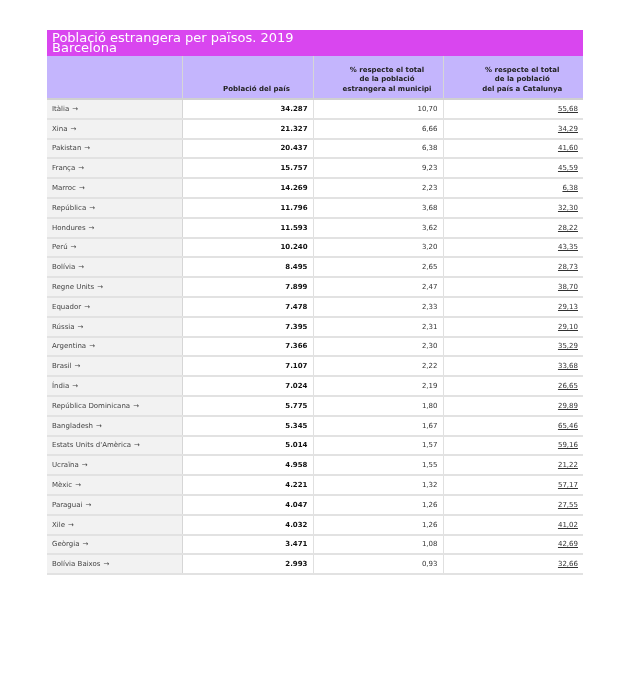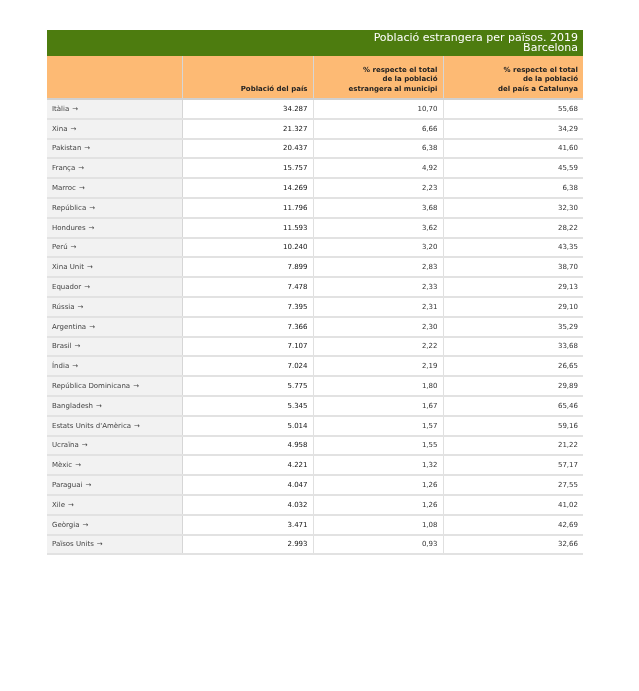--- a/index.html
+++ b/index.html
@@ -11,75 +11,73 @@
       overflow: hidden;
       font-family: "DejaVu Sans", "Liberation Sans", sans-serif;
     }
     .wrap {
       position: absolute;
       left: 47px;
       top: 30px;
       width: 536px;
     }
     .title-bar {
-      background: #4d7c0f;
+      background: #d946ef;
       color: #ffffff;
-      font-size: 11px;
+      font-size: 13px;
       line-height: 10px;
       padding: 3px 5px 3px 5px;
       height: 20px;
       box-sizing: content-box;
-      text-align: right;
     }
     .title-bar div { white-space: nowrap; }
     table {
       border-collapse: collapse;
       width: 536px;
       table-layout: fixed;
     }
     col.c0 { width: 135px; }
     col.c1 { width: 131px; }
     col.c2 { width: 130px; }
     col.c3 { width: 140px; }
     th {
-      background: #fdba74;
+      background: #c4b5fd;
       font-weight: bold;
       font-size: 7px;
       line-height: 9.5px;
       color: #222;
-      text-align: right;
       vertical-align: bottom;
       padding: 0 5px 4px 23px;
       height: 38px;
       border-right: 1px solid #d6d6d6;
       border-bottom: 2px solid #d0d0d0;
     }
     th.first { border-right: 1px solid #d6d6d6; }
     th:last-child { border-right: none; }
     th .hline { display: block; white-space: nowrap; }
     td {
       font-size: 7px;
       color: #333;
       height: 17.8px;
       padding: 0 5px;
       border-bottom: 2px solid #e2e2e2;
       border-right: 1px solid #e0e0e0;
       white-space: nowrap;
       text-align: right;
       vertical-align: middle;
     }
-    td:last-child { border-right: none; }
+    td:last-child { border-right: none; text-decoration: underline; }
     td.country {
       background: #f2f2f2;
       text-align: left;
       color: #444;
       border-right: 1px solid #d6d6d6;
     }
     td.pop {
-      font-weight: normal;
+      font-weight: bold;
       color: #111;
     }
     .arrow { margin-left: 3px; }
     .country-link { cursor: pointer; }
   </style>
 </head>
 <body>
 
 <div class="wrap">
   <div class="title-bar">
@@ -126,21 +124,21 @@
         </tr>
         <tr>
           <td class="country"><span class="country-link">Pakistan</span><span class="arrow">→</span></td>
           <td class="pop">20.437</td>
           <td>6,38</td>
           <td>41,60</td>
         </tr>
         <tr>
           <td class="country"><span class="country-link">França</span><span class="arrow">→</span></td>
           <td class="pop">15.757</td>
-          <td>4,92</td>
+          <td>9,23</td>
           <td>45,59</td>
         </tr>
         <tr>
           <td class="country"><span class="country-link">Marroc</span><span class="arrow">→</span></td>
           <td class="pop">14.269</td>
           <td>2,23</td>
           <td>6,38</td>
         </tr>
         <tr>
           <td class="country"><span class="country-link">República</span><span class="arrow">→</span></td>
@@ -154,23 +152,29 @@
           <td>3,62</td>
           <td>28,22</td>
         </tr>
         <tr>
           <td class="country"><span class="country-link">Perú</span><span class="arrow">→</span></td>
           <td class="pop">10.240</td>
           <td>3,20</td>
           <td>43,35</td>
         </tr>
         <tr>
-          <td class="country"><span class="country-link">Xina Unit</span><span class="arrow">→</span></td>
+          <td class="country"><span class="country-link">Bolívia</span><span class="arrow">→</span></td>
+          <td class="pop">8.495</td>
+          <td>2,65</td>
+          <td>28,73</td>
+        </tr>
+        <tr>
+          <td class="country"><span class="country-link">Regne Units</span><span class="arrow">→</span></td>
           <td class="pop">7.899</td>
-          <td>2,83</td>
+          <td>2,47</td>
           <td>38,70</td>
         </tr>
         <tr>
           <td class="country"><span class="country-link">Equador</span><span class="arrow">→</span></td>
           <td class="pop">7.478</td>
           <td>2,33</td>
           <td>29,13</td>
         </tr>
         <tr>
           <td class="country"><span class="country-link">Rússia</span><span class="arrow">→</span></td>
@@ -238,20 +242,20 @@
           <td>1,26</td>
           <td>41,02</td>
         </tr>
         <tr>
           <td class="country"><span class="country-link">Geòrgia</span><span class="arrow">→</span></td>
           <td class="pop">3.471</td>
           <td>1,08</td>
           <td>42,69</td>
         </tr>
         <tr>
-          <td class="country"><span class="country-link">Països Units</span><span class="arrow">→</span></td>
+          <td class="country"><span class="country-link">Bolívia Baixos</span><span class="arrow">→</span></td>
           <td class="pop">2.993</td>
           <td>0,93</td>
           <td>32,66</td>
         </tr>
       </tbody>
   </table>
 </div>
 
 </body></html>

